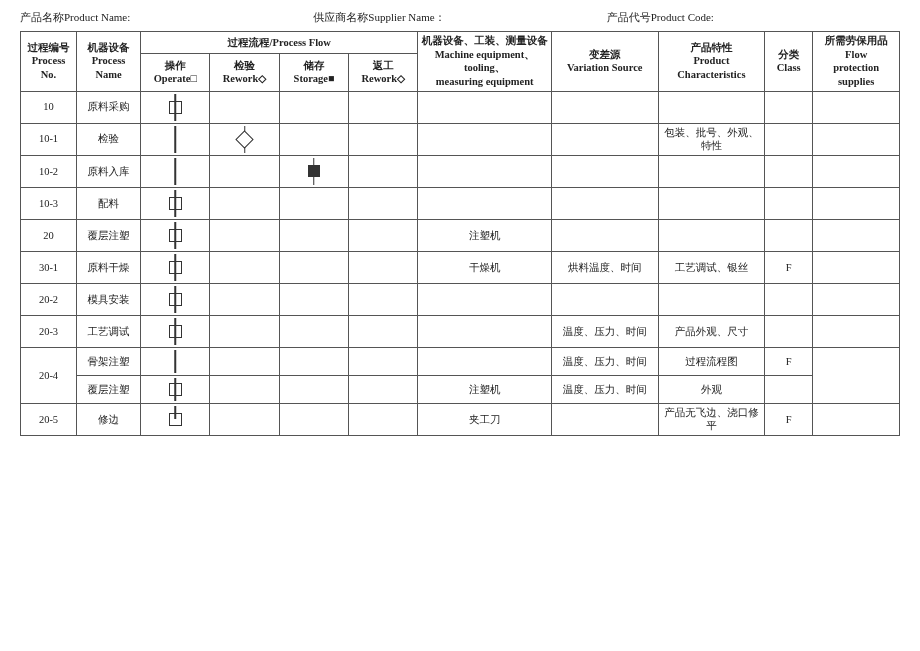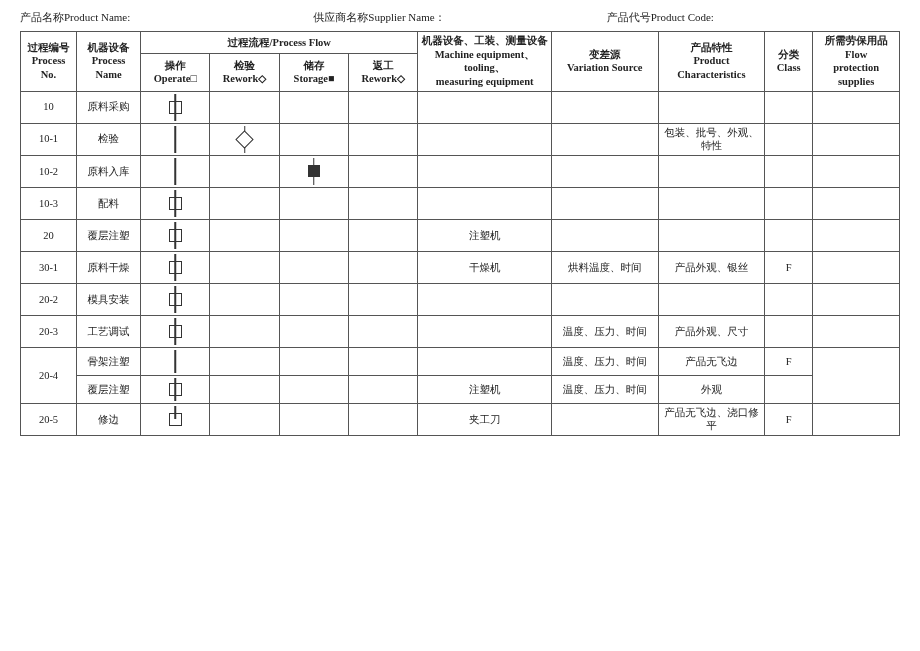--- a/index.html
+++ b/index.html
@@ -266,21 +266,21 @@
             <div style="position:absolute;top:0;left:50%;width:1.5px;height:50%;background:#333;transform:translateX(-50%);"></div>
             <div style="width:13px;height:13px;border:1.5px solid #333;background:transparent;position:relative;z-index:1;"></div>
             <div style="position:absolute;bottom:0;left:50%;width:1.5px;height:50%;background:#333;transform:translateX(-50%);"></div>
           </div>
         </td>
         <td></td>
         <td></td>
         <td></td>
         <td>干燥机</td>
         <td>烘料温度、时间</td>
-        <td>产品外观、银丝</td>
+        <td>工艺调试、银丝</td>
         <td>F</td>
         <td></td>
       </tr>
 
       <tr>
         <td>20-2</td>
         <td>模具安装</td>
         <td style="position:relative;height:32px;">
           <div style="position:relative;width:100%;height:100%;display:flex;align-items:center;justify-content:center;flex-direction:column;">
             <div style="position:absolute;top:0;left:50%;width:1.5px;height:50%;background:#333;transform:translateX(-50%);"></div>
@@ -324,21 +324,21 @@
         <td style="position:relative;height:28px;">
           <div style="position:relative;width:100%;height:100%;display:flex;align-items:center;justify-content:center;">
             <div style="position:absolute;top:0;left:50%;width:1.5px;height:100%;background:#333;transform:translateX(-50%);"></div>
           </div>
         </td>
         <td></td>
         <td></td>
         <td></td>
         <td></td>
         <td>温度、压力、时间</td>
-        <td>产品无飞边</td>
+        <td>过程流程图</td>
         <td>F</td>
         <td rowspan="2"></td>
       </tr>
       <tr>
         <td>覆层注塑</td>
         <td style="position:relative;height:28px;">
           <div style="position:relative;width:100%;height:100%;display:flex;align-items:center;justify-content:center;flex-direction:column;">
             <div style="position:absolute;top:0;left:50%;width:1.5px;height:50%;background:#333;transform:translateX(-50%);"></div>
             <div style="width:13px;height:13px;border:1.5px solid #333;background:transparent;position:relative;z-index:1;"></div>
             <div style="position:absolute;bottom:0;left:50%;width:1.5px;height:50%;background:#333;transform:translateX(-50%);"></div>

